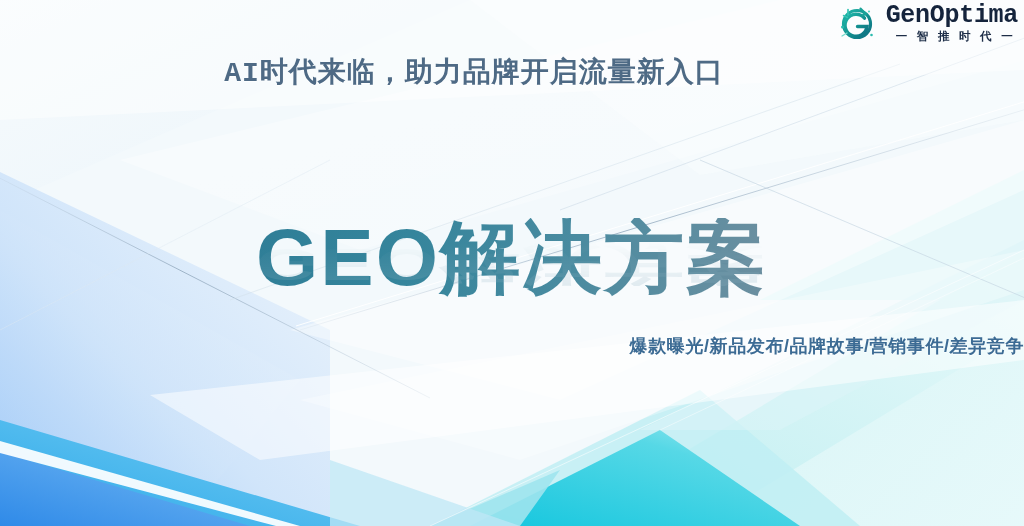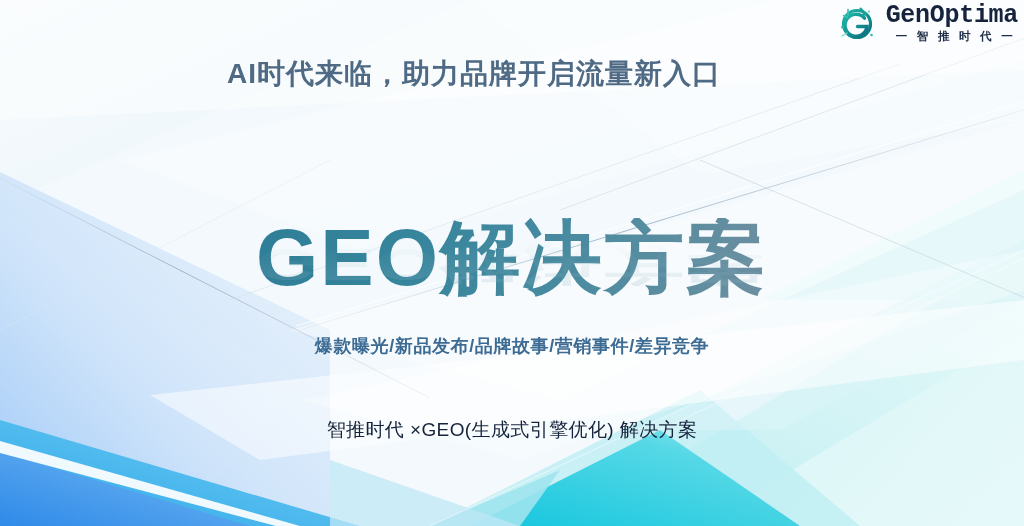--- a/index.html
+++ b/index.html
@@ -50,20 +50,21 @@
   }
 
   
   .headline {
     position: absolute;
     top: 56px;
     left: 0;
     width: 948px;
     text-align: center;
     z-index: 5;
+    font-family: Liberation Mono, monospace;
   }
   .headline-line {
     font-size: 28px;
     font-weight: bold;
     color: #4e6a85;
     letter-spacing: 1px;
     line-height: 1.32;
     text-shadow: 0 1px 0 rgba(255,255,255,0.85);
     white-space: nowrap;
   }
@@ -107,21 +108,21 @@
     white-space: nowrap;
     pointer-events: none;
   }
 
   
   .keywords {
     position: absolute;
     top: 334px;
     left: 0;
     width: 1024px;
-    text-align: center;
+    text-align: right;
     z-index: 5;
     font-size: 18px;
     font-weight: bold;
     color: #3c6b94;
     letter-spacing: 0.6px;
     text-shadow: 0 1px 0 rgba(255,255,255,0.7);
     white-space: nowrap;
   }
 
   
@@ -266,15 +267,14 @@
     <div class="headline-line">AI时代来临，助力品牌开启流量新入口</div>
   </div>
 
   <div class="title-wrap">
     <div class="title">GEO解决方案</div>
     <div class="title-reflection">GEO解决方案</div>
   </div>
 
   <div class="keywords">爆款曝光/新品发布/品牌故事/营销事件/差异竞争</div>
 
-  <div class="footer-line">智推时代 ×GEO(生成式引擎优化) 解决方案</div>
 
 </div>
 
 </body></html>

